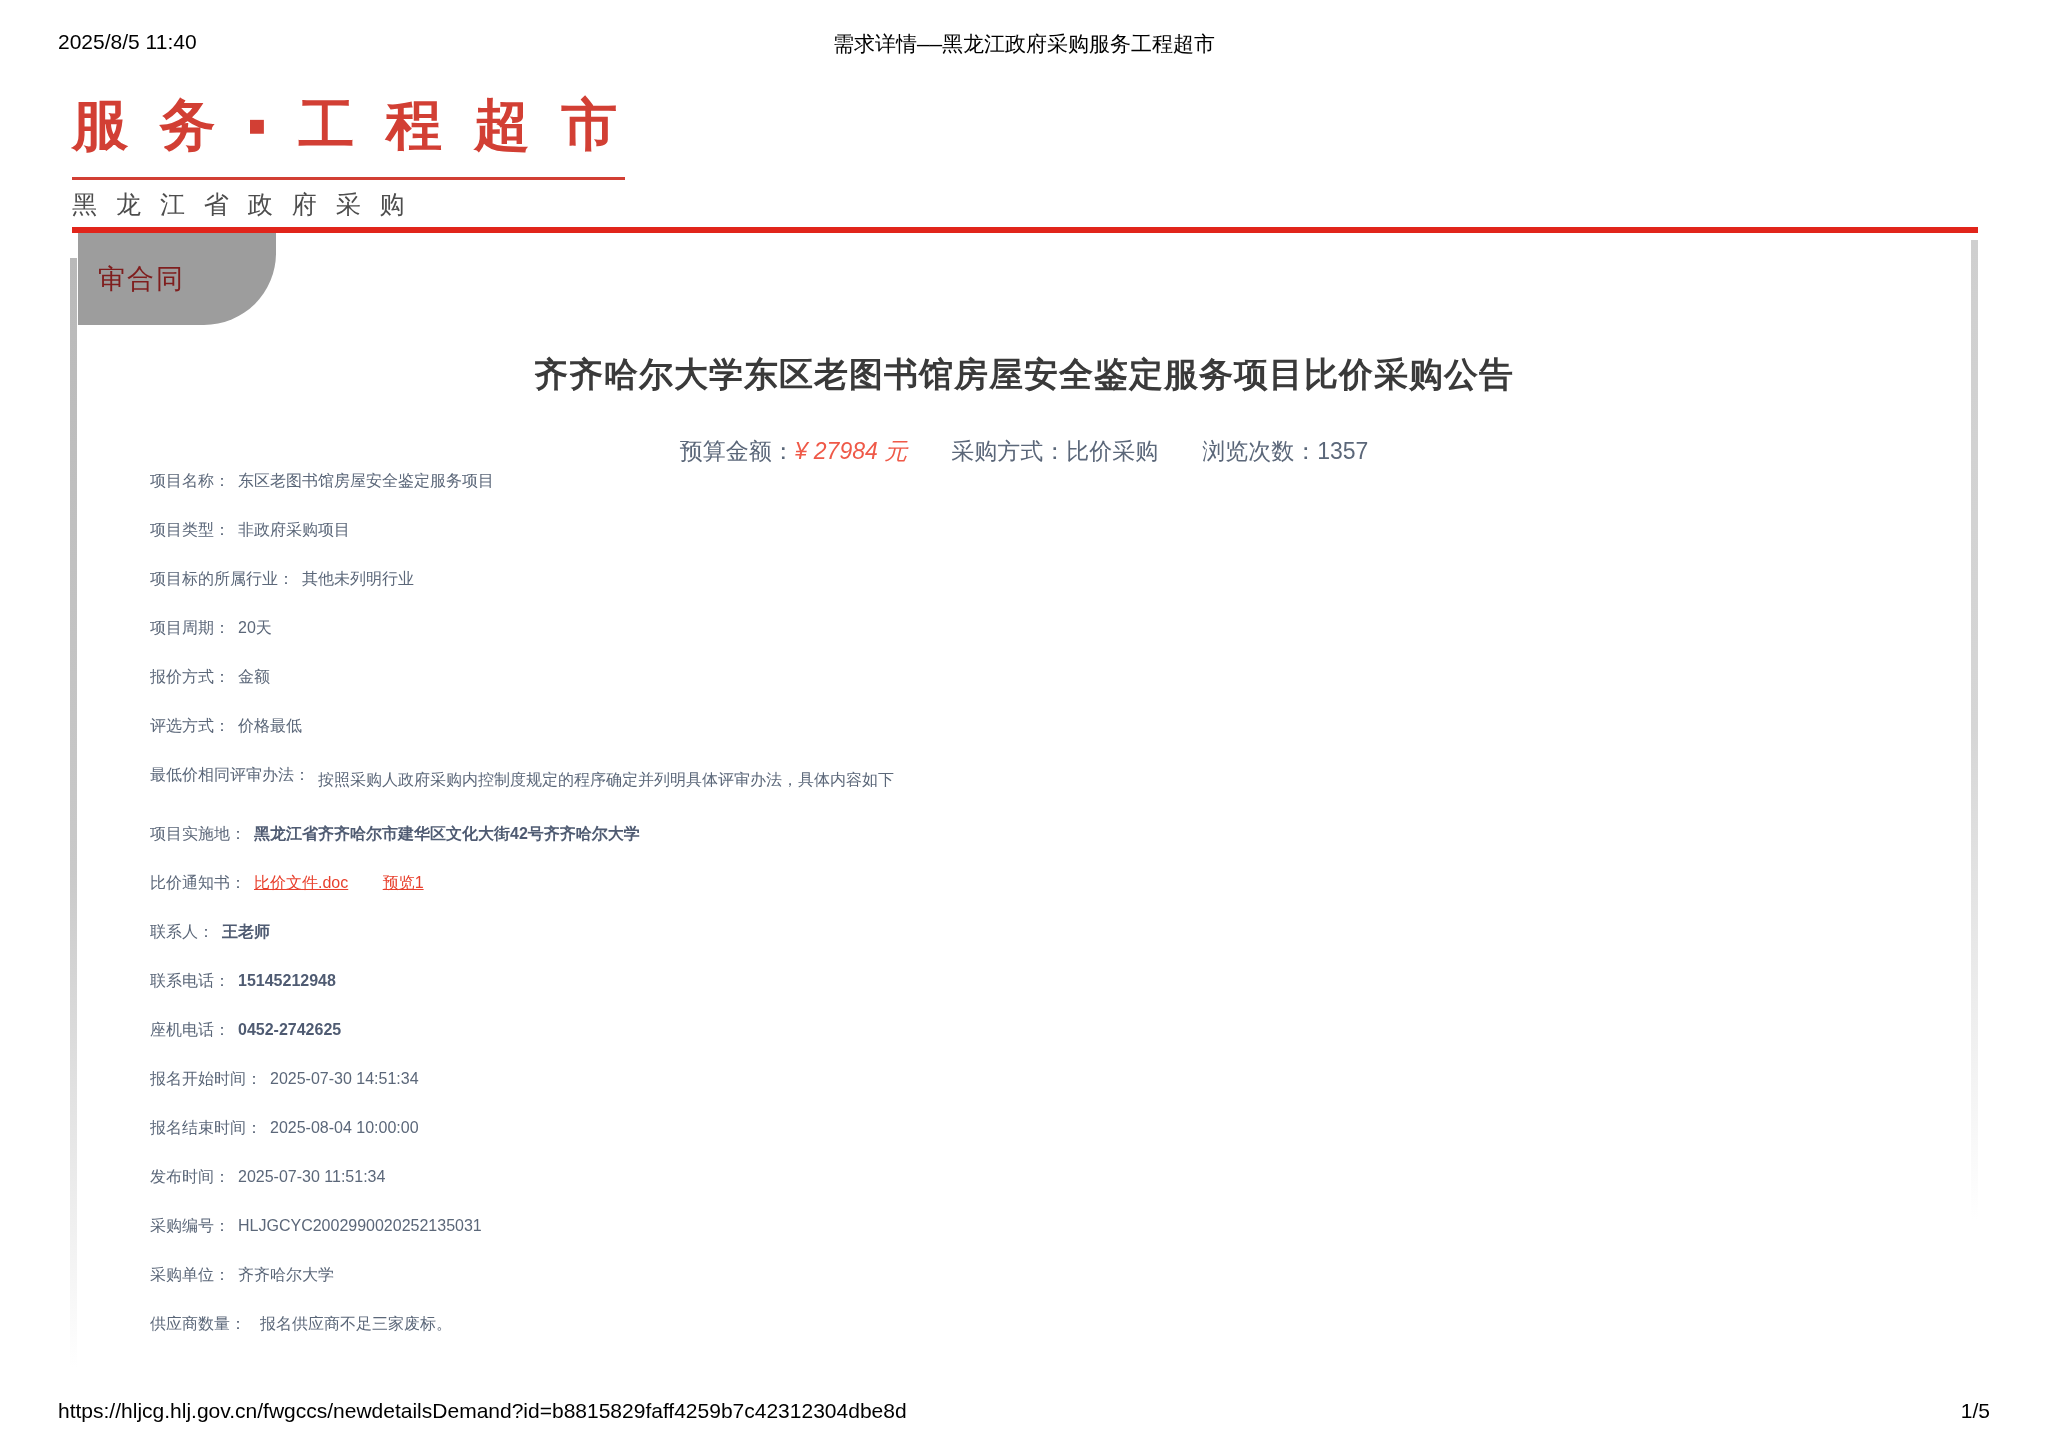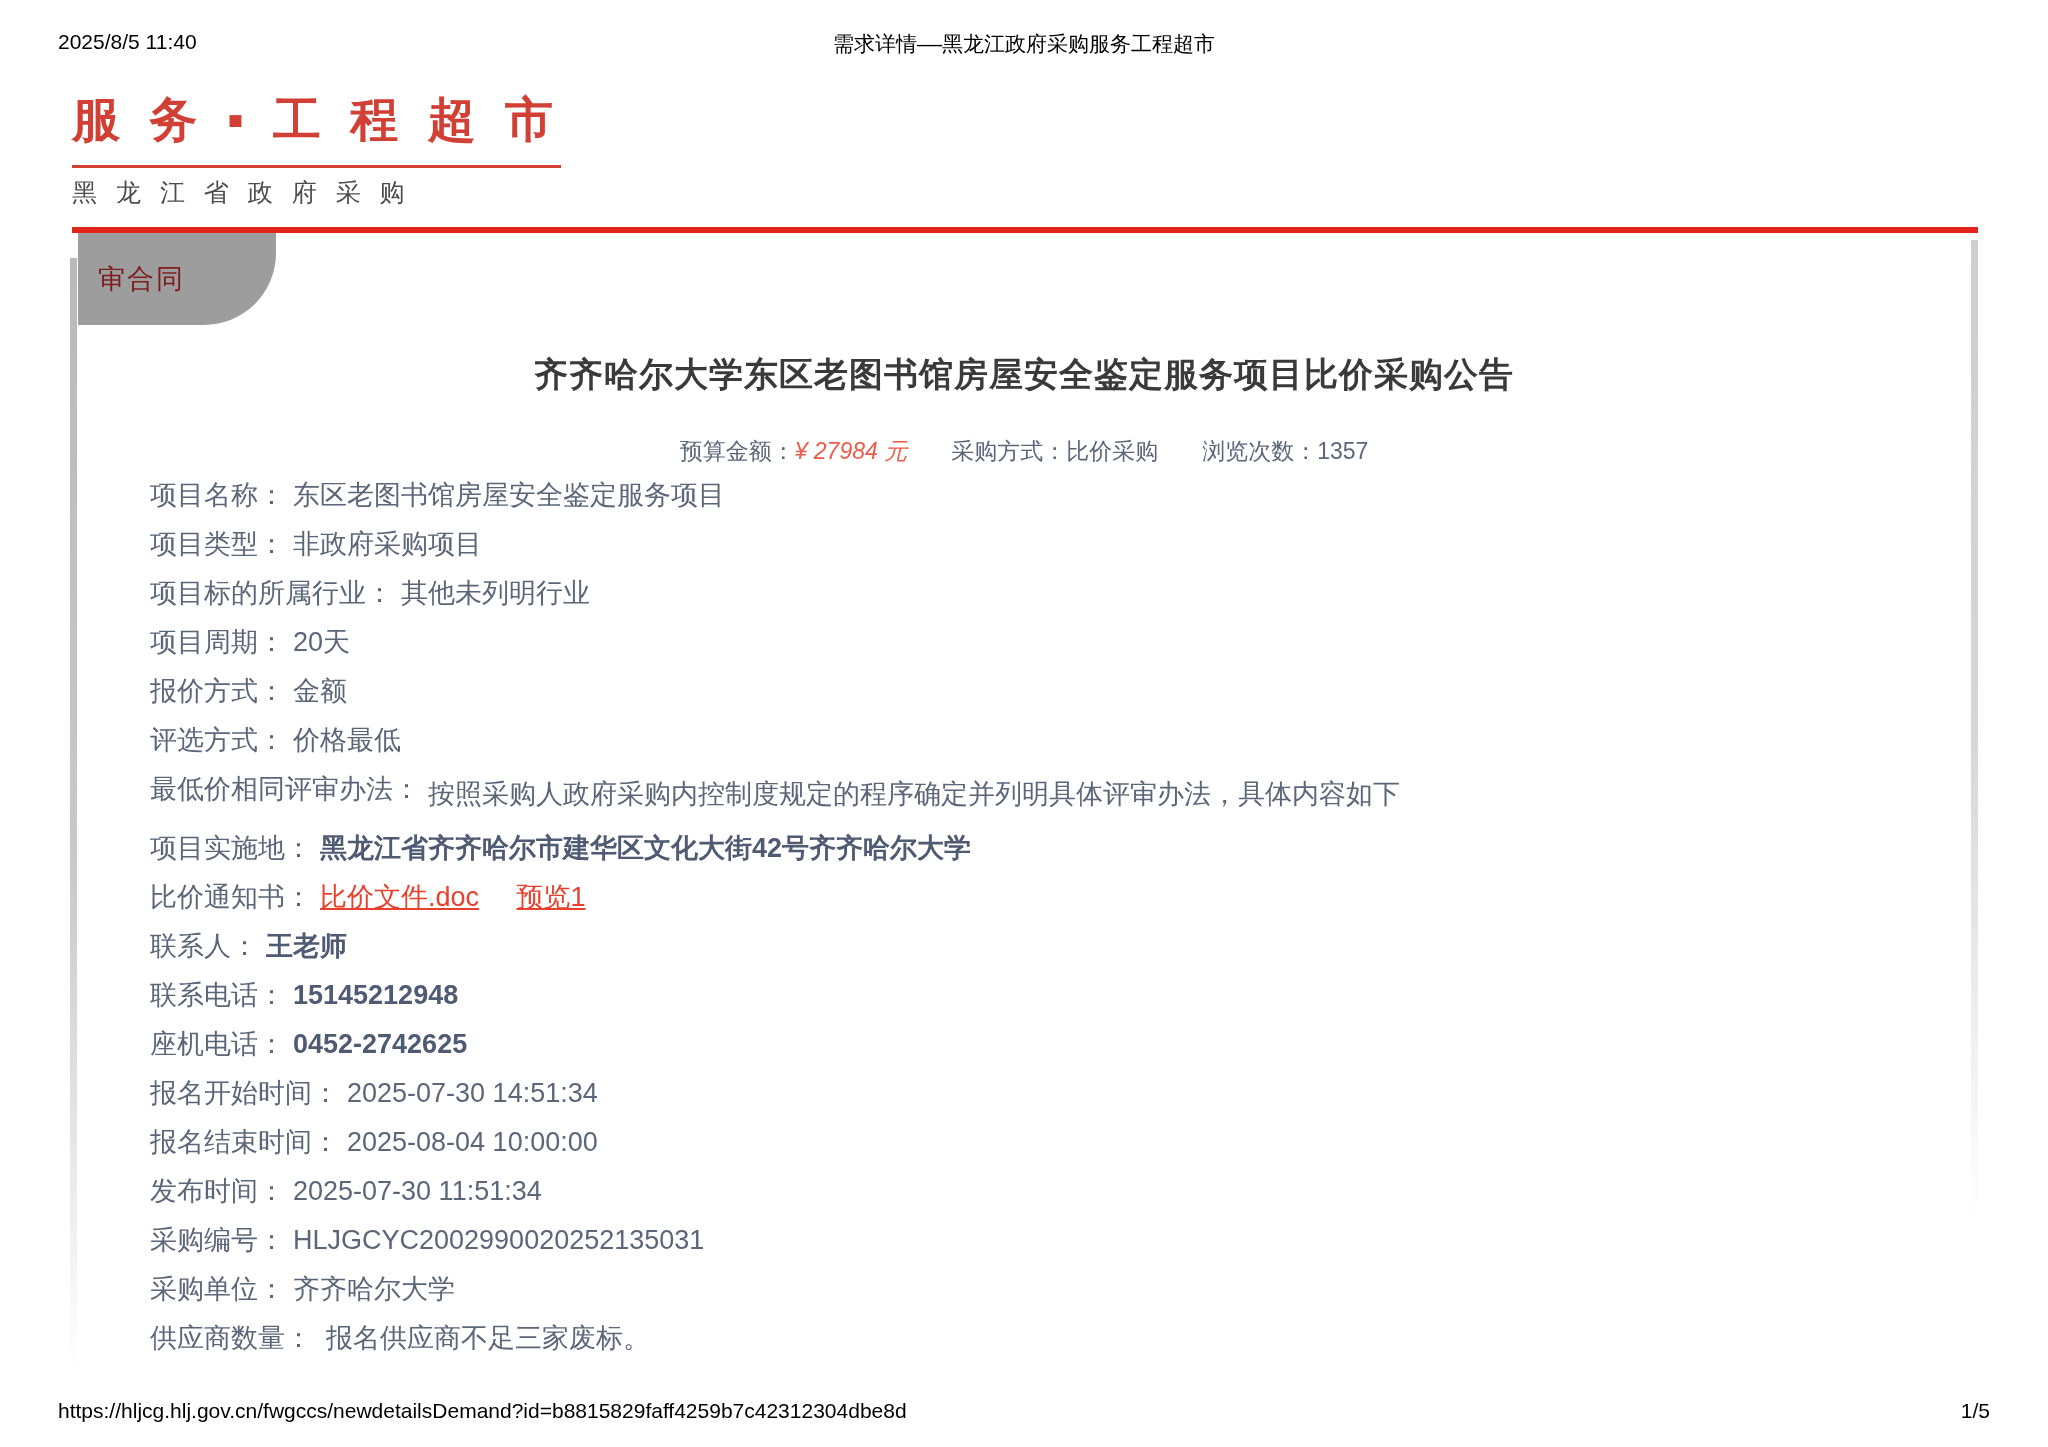--- a/index.html
+++ b/index.html
@@ -17,21 +17,21 @@
   }
   
   .print-datetime{position:absolute;top:30px;left:58px;font-size:21px;color:#000;}
   .print-title{position:absolute;top:30px;left:50%;transform:translateX(-50%);font-size:21px;color:#000;white-space:nowrap;font-family:Liberation Mono, monospace;}
   .print-url{position:absolute;bottom:24px;left:58px;font-size:21px;color:#000;}
   .print-page{position:absolute;bottom:24px;right:58px;font-size:21px;color:#000;}
 
   
   .logo{position:absolute;left:72px;top:88px;}
   .logo-main{
-    font-size:48px;font-weight:bold;color:var(--brand-red);
+    font-size:56px;font-weight:bold;color:var(--brand-red);
     letter-spacing:8px;white-space:nowrap;
     padding-bottom:13px;border-bottom:3px solid var(--brand-red);
     width:fit-content;
     text-align:right;
   }
   .logo-sub{
     margin-top:8px;font-size:25px;color:#4d4d4d;font-weight:400;
     letter-spacing:6px;white-space:nowrap;
   }
 
@@ -58,21 +58,21 @@
     font-size:34px;font-weight:bold;color:#3a3a3a;letter-spacing:1px;
   }
   .summary{
     position:absolute;top:436px;left:0;width:100%;
     display:flex;justify-content:center;gap:44px;
     font-size:23px;color:var(--text-col);
   }
   .summary .group{white-space:nowrap;}
   .summary .red{color:var(--price-red);font-style:italic;}
 
-  .fields{position:absolute;left:150px;top:482px;right:100px;font-size:27px;color:var(--text-col);}
+  .fields{position:absolute;left:150px;top:468px;right:100px;font-size:16px;color:var(--text-col);}
   .frow{display:flex;align-items:flex-start;margin-bottom:23px;line-height:26px;}
   .frow .label{white-space:nowrap;}
   .frow .value{margin-left:8px;}
   .frow .value.bold{font-weight:bold;color:var(--bold-col);}
   .frow .value.gap{margin-left:14px;}
   .tie-value{margin-left:30px;line-height:36px;}
   .link{color:var(--link-red);text-decoration:underline;cursor:pointer;}
   .link.second{margin-left:30px;}
 </style>
 </head>

